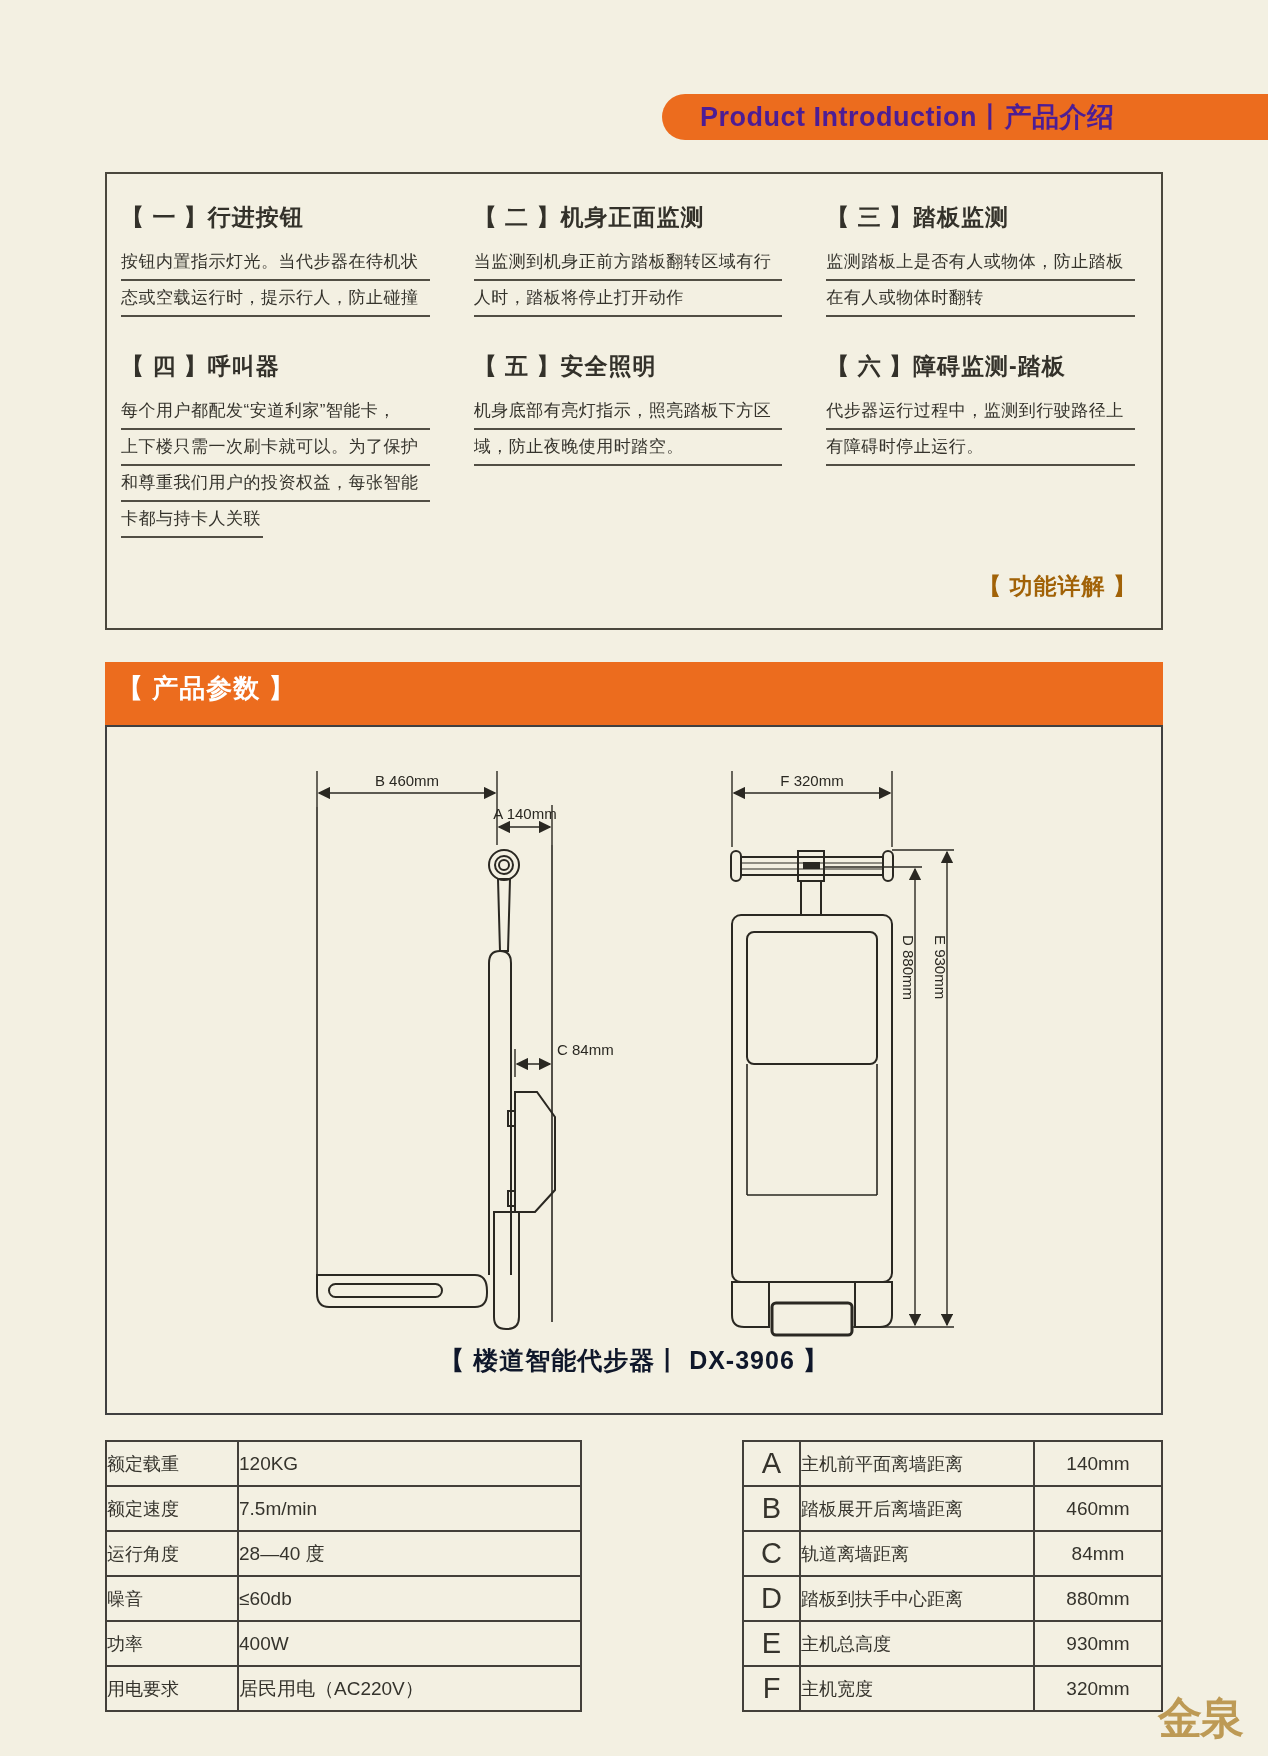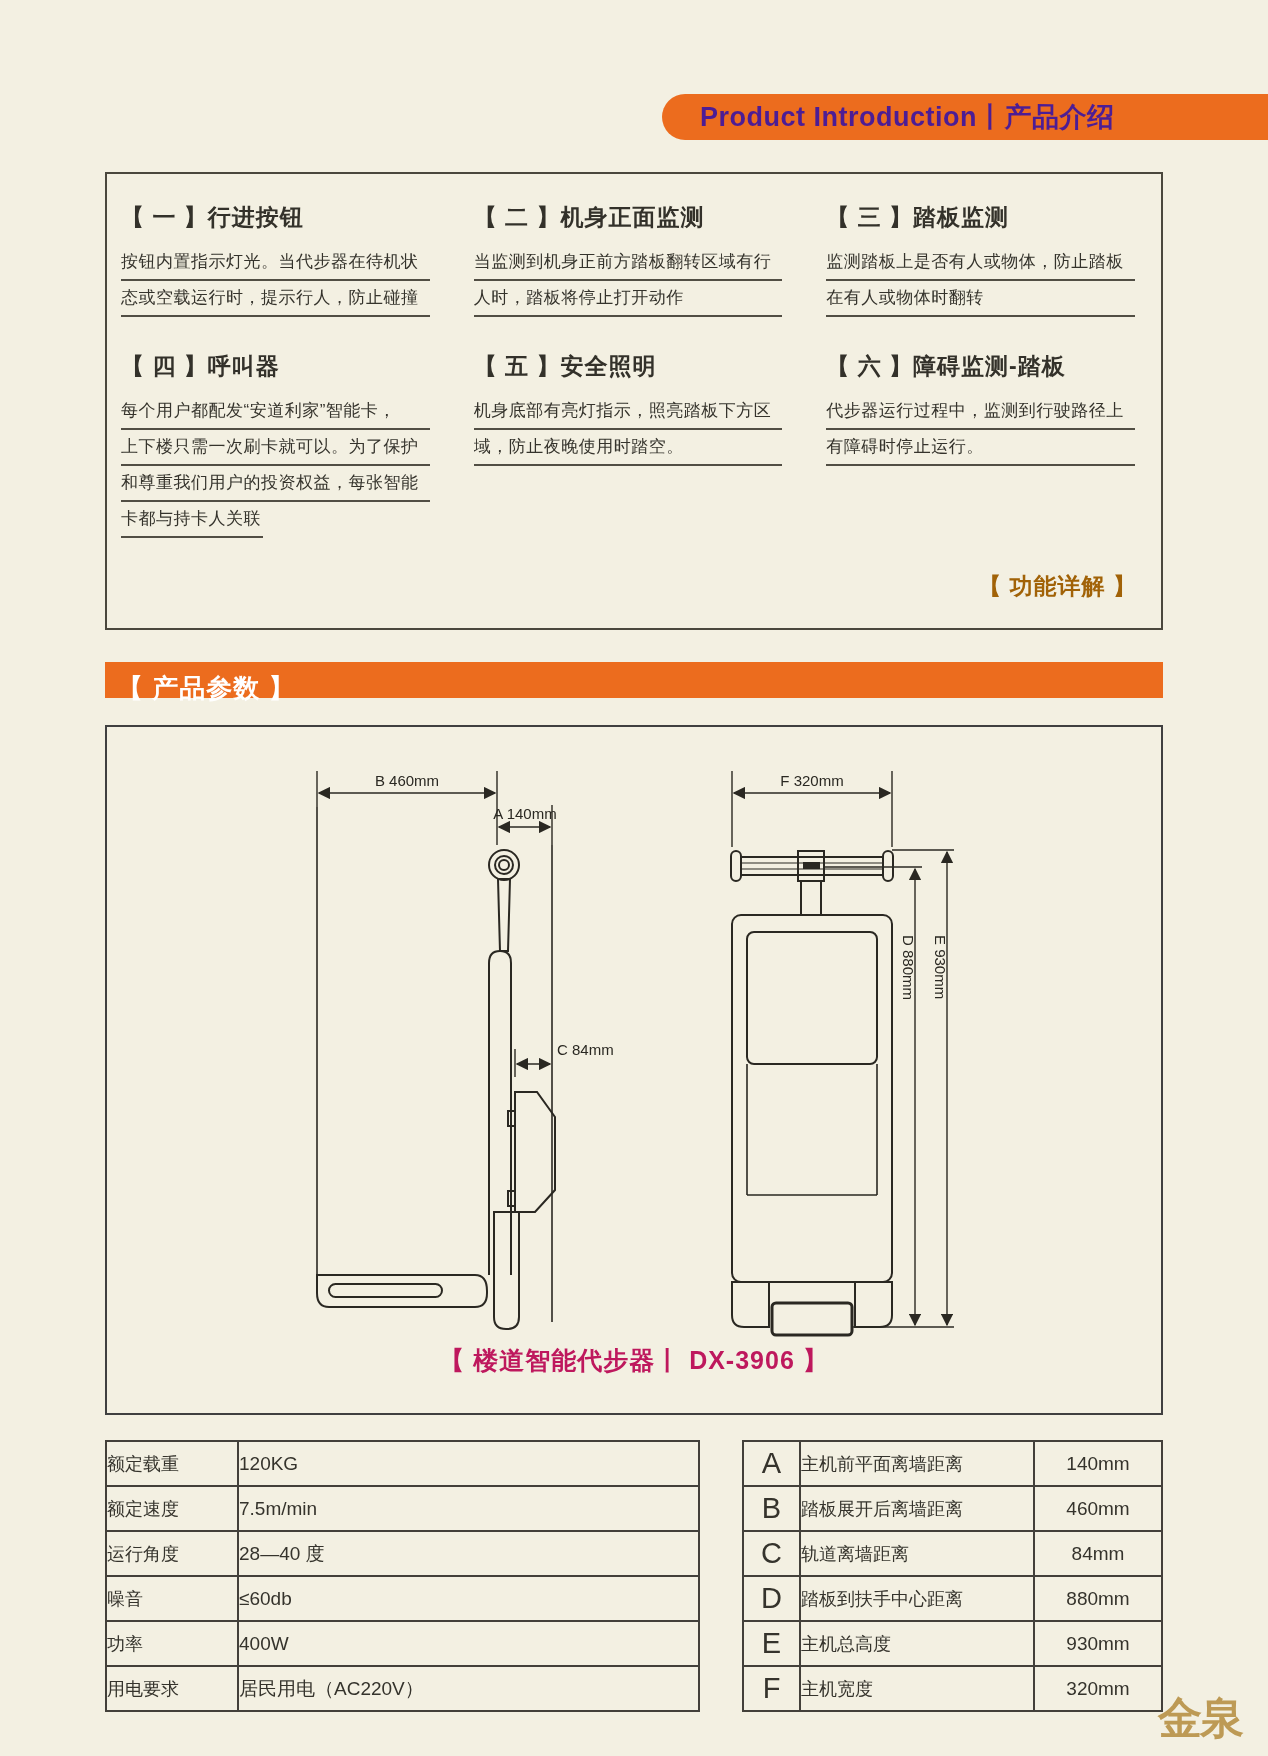--- a/index.html
+++ b/index.html
@@ -40,38 +40,38 @@
     border-bottom:2px solid #514e44;
     letter-spacing:0.5px; white-space:nowrap; overflow:hidden;
   }
   .ln.fit { width:fit-content; padding-right:2px; }
   .features-footer {
     position:absolute; right:24px; bottom:26px;
     color:#a16207; font-weight:bold; font-size:23px; letter-spacing:1px;
   }
   
   .param-banner {
-    position:absolute; left:105px; top:662px; width:1058px; height:36px;
+    position:absolute; left:105px; top:662px; width:1058px; height:64px;
     background:#ec6c1e; box-sizing:border-box;
     color:#ffffff; font-weight:bold; font-size:26px; line-height:52px;
     padding-left:12px; letter-spacing:1px;
   }
   
   .param-box {
     position:absolute; left:105px; top:725px; width:1058px; height:690px;
     border:2px solid #404040; box-sizing:border-box;
   }
   .diagram-svg { position:absolute; left:140px; top:15px; }
   .param-caption {
     position:absolute; left:0; right:0; bottom:36px;
     text-align:center;
-    color:#be185d; font-weight:bold; font-size:25px; letter-spacing:1px;
-  }
-  
-  table.spec { position:absolute; left:105px; top:1440px; width:595px; height:260px;
+    color:#0f172a; font-weight:bold; font-size:25px; letter-spacing:1px;
+  }
+  
+  table.spec { position:absolute; left:105px; top:1440px; width:477px; height:260px;
     border-collapse:collapse; }
   table.dims { position:absolute; left:742px; top:1440px; width:421px; height:260px;
     border-collapse:collapse; }
   table.spec td, table.dims td {
     border:2px solid #43403a; padding:0; height:43px; vertical-align:middle;
   }
   td.spec-label { width:130px; font-size:18px; padding-left:16px; }
   td.spec-value { font-size:19px; padding-left:30px; }
   td.dim-letter { width:55px; text-align:center; font-size:29px; font-weight:normal; }
   td.dim-name   { font-size:18px; padding-left:22px; }

